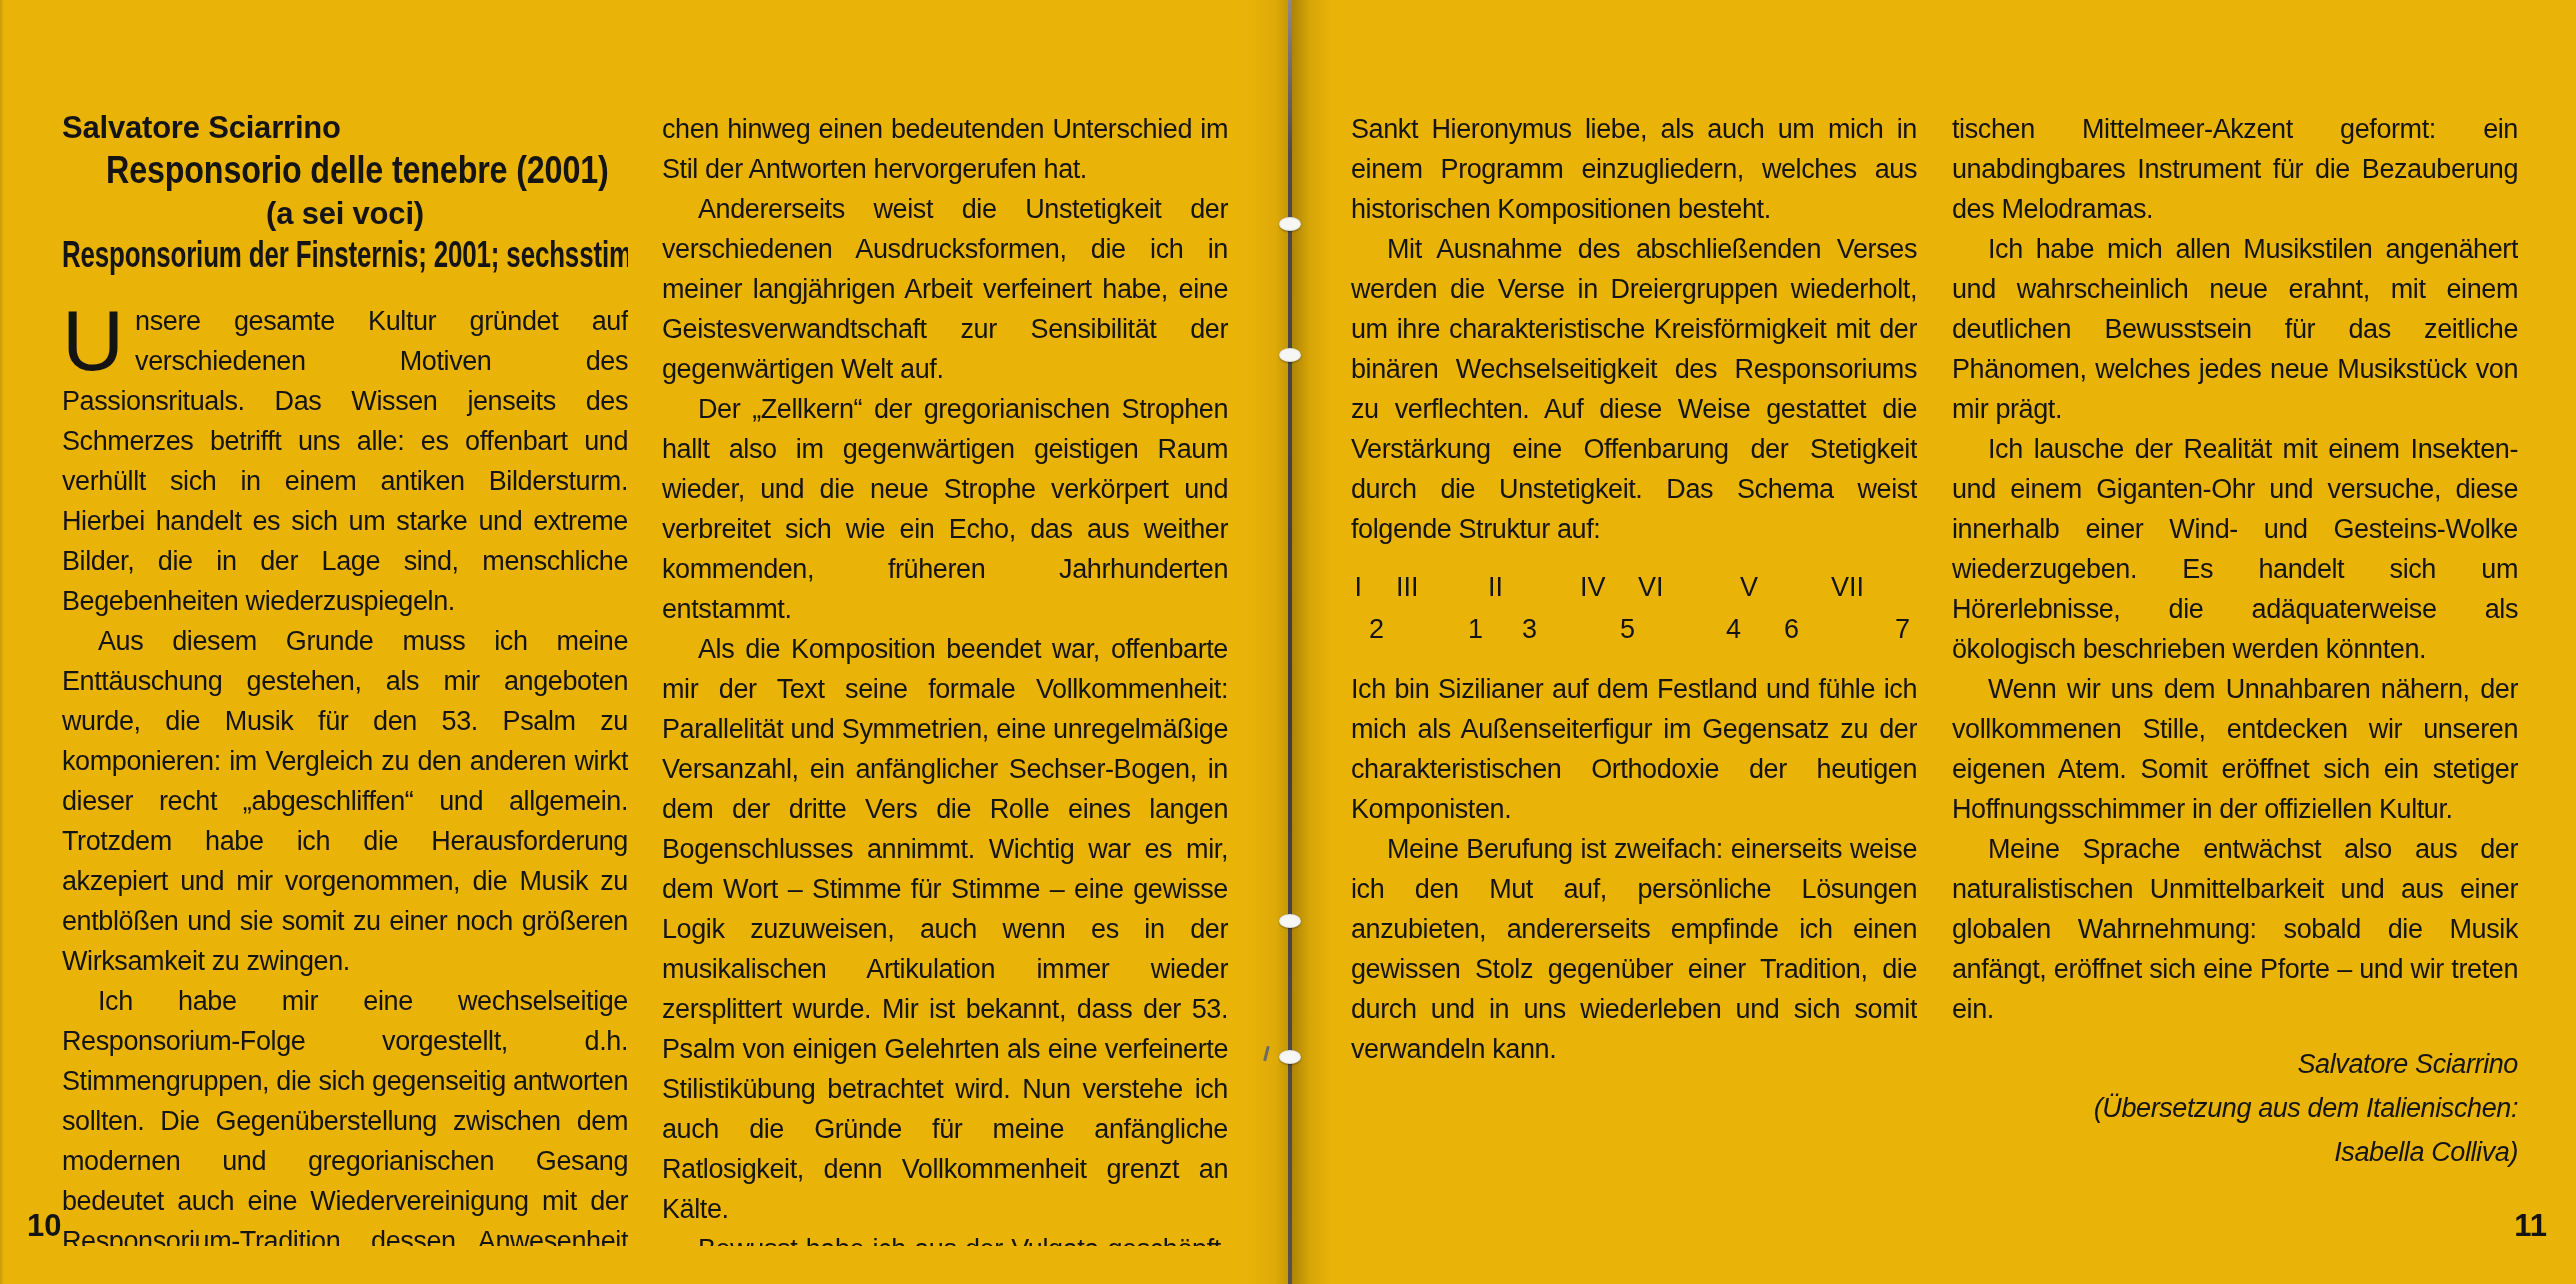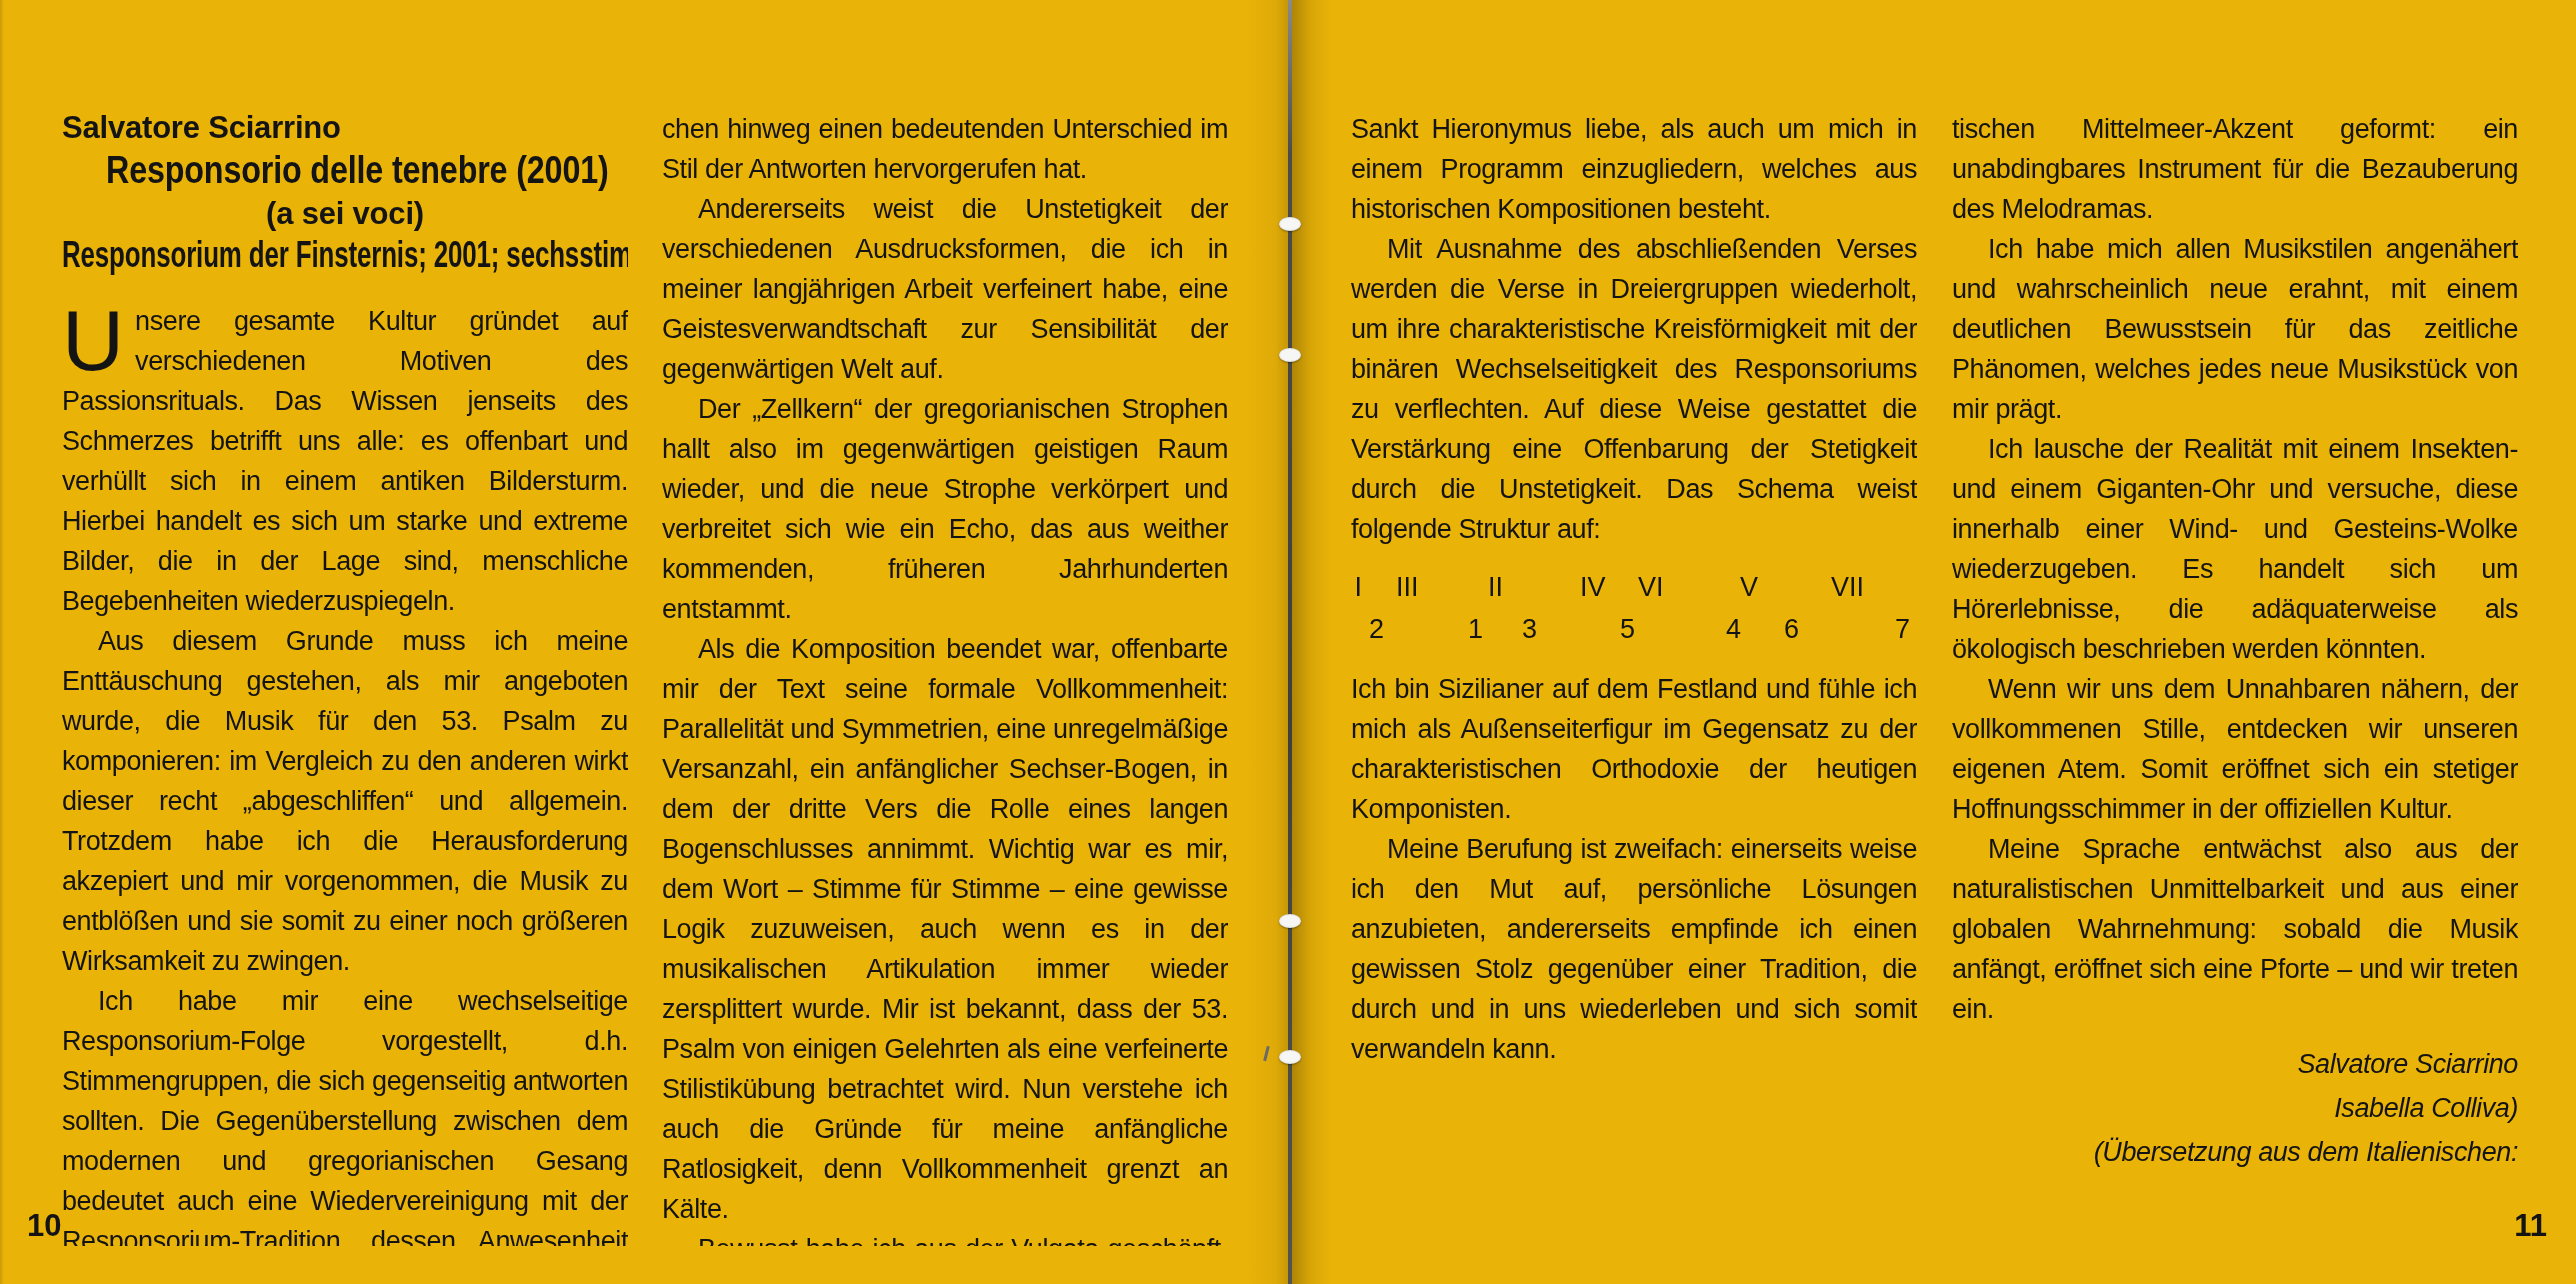--- a/index.html
+++ b/index.html
@@ -119,22 +119,22 @@
   </div>
 
   <div class="col" id="col4">
     <p>tischen Mittelmeer-Akzent geformt: ein unabdingbares Instrument für die Bezauberung des Melodramas.</p>
     <p class="indent">Ich habe mich allen Musikstilen angenähert und wahrscheinlich neue erahnt, mit einem deutlichen Bewusstsein für das zeitliche Phänomen, welches jedes neue Musikstück von mir prägt.</p>
     <p class="indent">Ich lausche der Realität mit einem Insekten- und einem Giganten-Ohr und versuche, diese innerhalb einer Wind- und Gesteins-Wolke wiederzugeben. Es handelt sich um Hörerlebnisse, die adäquaterweise als ökologisch beschrieben werden könnten.</p>
     <p class="indent">Wenn wir uns dem Unnahbaren nähern, der vollkommenen Stille, entdecken wir unseren eigenen Atem. Somit eröffnet sich ein stetiger Hoffnungsschimmer in der offiziellen Kultur.</p>
     <p class="indent">Meine Sprache entwächst also aus der naturalistischen Unmittelbarkeit und aus einer globalen Wahrnehmung: sobald die Musik anfängt, eröffnet sich eine Pforte – und wir treten ein.</p>
     <div class="signature">
       <div>Salvatore Sciarrino</div>
+      <div>(Übersetzung aus dem Italienischen:</div>
       <div>Isabella Colliva)</div>
-      <div>(Übersetzung aus dem Italienischen:</div>
     </div>
   </div>
 
   <div class="pagenum" id="pagenum-left">10</div>
   <div class="pagenum" id="pagenum-right">11</div>
 
 </div>
 
 
 </body></html>

